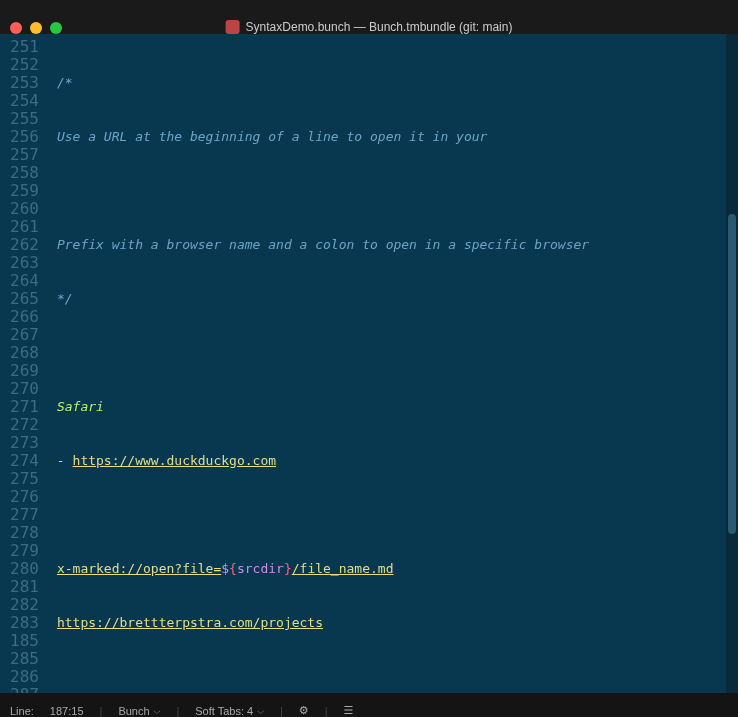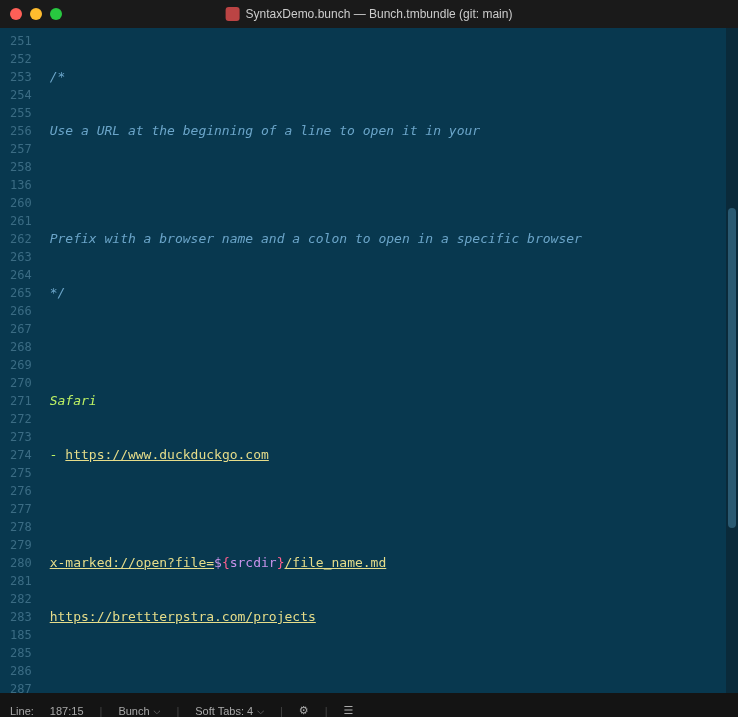--- a/index.html
+++ b/index.html
@@ -8,24 +8,24 @@
     font-size: 13px;
     background: #0c2a3a;
     color: #c9d1d9;
     width: 738px;
     height: 717px;
     overflow: hidden;
     display: flex;
     flex-direction: column;
   }
   .titlebar {
-    height: 28px;
+    height: 34px;
     background: #1a1a1a;
     display: flex;
-    align-items: center;
+    align-items: flex-end;
     padding: 0 10px;
     position: relative;
   }
   .traffic-lights { display: flex; gap: 8px; }
   .tl { width: 12px; height: 12px; border-radius: 50%; }
   .tl.red { background: #ff5f57; }
   .tl.yellow { background: #febc2e; }
   .tl.green { background: #28c840; }
   .title {
     position: absolute;
@@ -47,21 +47,21 @@
   .editor {
     flex: 1;
     display: flex;
     overflow: hidden;
   }
   .gutter {
     background: #08384f;
     padding: 4px 8px 4px 10px;
     text-align: right;
     color: #3b6c84;
-    font-size: 12px;
+    font-size: 16px;
     line-height: 18px;
     user-select: none;
   }
   .gutter div { height: 18px; }
   .code {
     flex: 1;
     background: #08384f;
     padding: 4px 0 4px 10px;
     font-size: 13px;
     line-height: 18px;
@@ -122,21 +122,21 @@
 <div class="editor">
   <div class="gutter" id="gutter">
       <div>251</div>
       <div>252</div>
       <div>253</div>
       <div>254</div>
       <div>255</div>
       <div>256</div>
       <div>257</div>
       <div>258</div>
-      <div>136</div>
+      <div>259</div>
       <div>260</div>
       <div>261</div>
       <div>262</div>
       <div>263</div>
       <div>264</div>
       <div>265</div>
       <div>266</div>
       <div>267</div>
       <div>268</div>
       <div>269</div>

